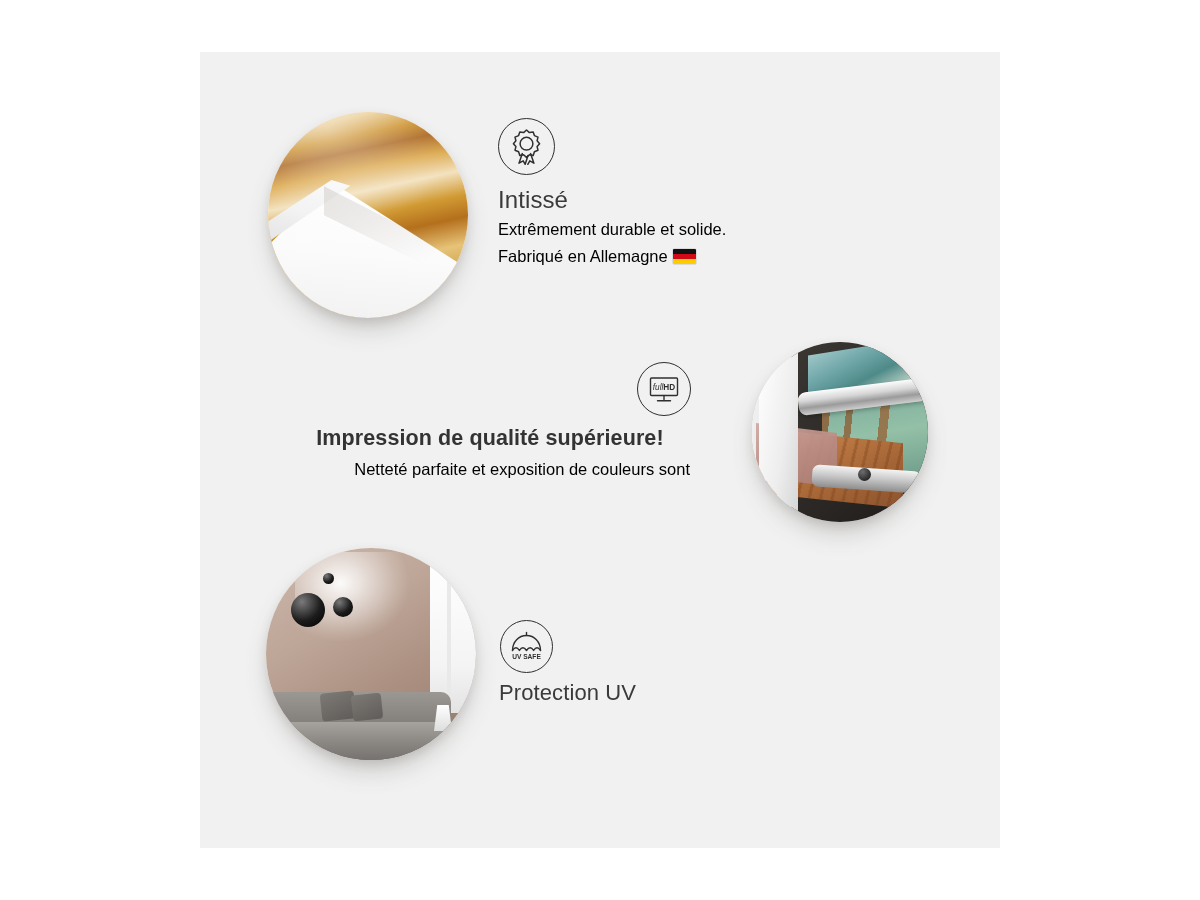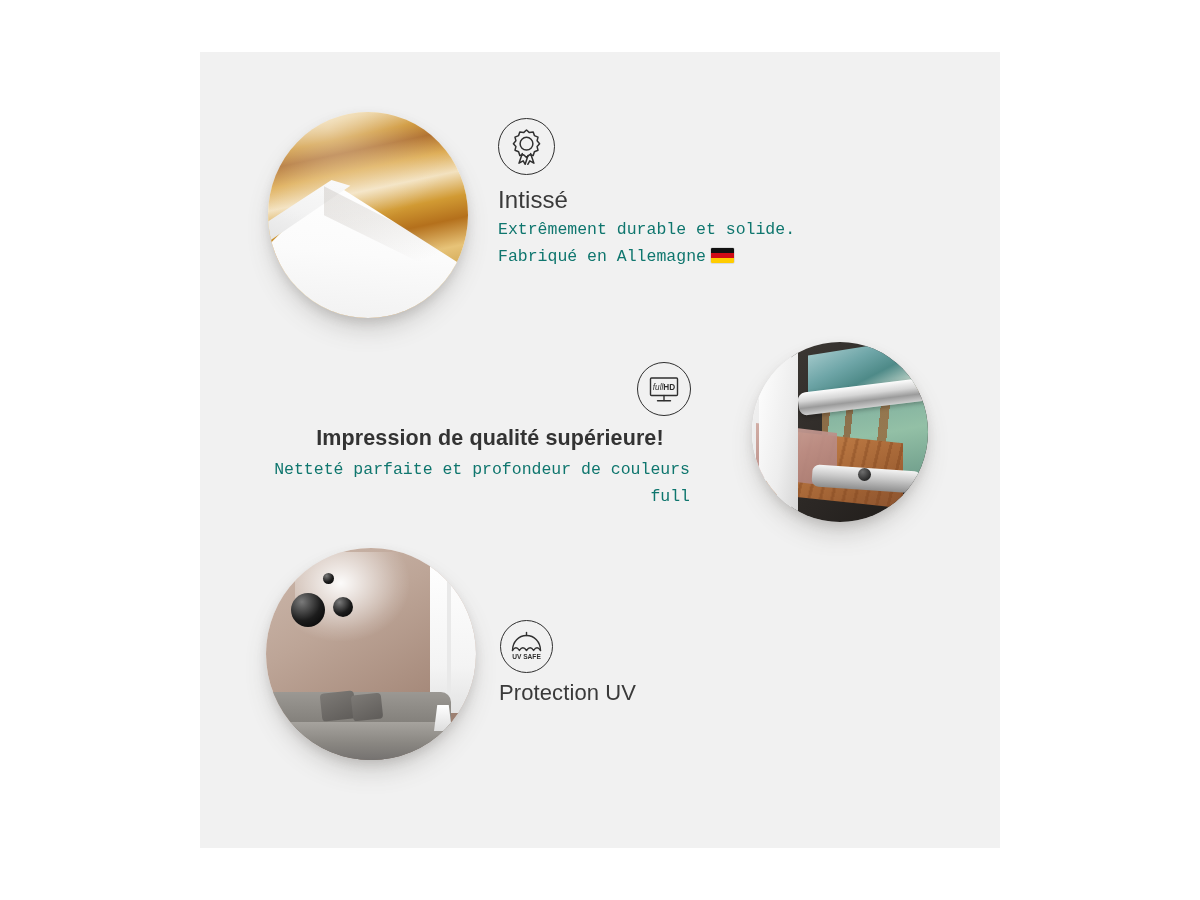--- a/index.html
+++ b/index.html
@@ -61,22 +61,21 @@
   }
   .icon-circle svg { display: block; }
 
   .f-title {
     position: absolute;
     color: #3a3a3a;
     white-space: nowrap;
   }
   .f-desc {
     position: absolute;
-    color: #0f766e;
-    font-family: Liberation Mono, monospace;
+    color: #000000;
   }
   .f-desc .line { display: block; }
 
   
   .flag-de {
     display: inline-block;
     width: 23px;
     height: 15px;
     vertical-align: -2px;
     margin-left: 5px;
@@ -393,21 +392,21 @@
         </g>
         <text x="26" y="26.6" text-anchor="middle" font-family="'Liberation Sans', sans-serif" font-size="8.2" fill="#2f2f2f">
           <tspan font-style="italic">full</tspan><tspan font-weight="700">HD</tspan>
         </text>
       </svg>
     </div>
 
     <div class="f-title" id="title-2">Impression de qualité supérieure!</div>
 
     <div class="f-desc" id="desc-2">
-      <span class="line">Netteté parfaite et profondeur de couleurs full</span>
+      <span class="line">Netteté parfaite et exposition de couleurs sont</span>
     </div>
   </div>
 
   <div class="feature" id="block-3">
 
     <div class="photo-circle" id="photo-3">
       <div class="photo-inner">
         <div class="wall"></div>
         <div class="facets"></div>
         <div class="highlight"></div>

